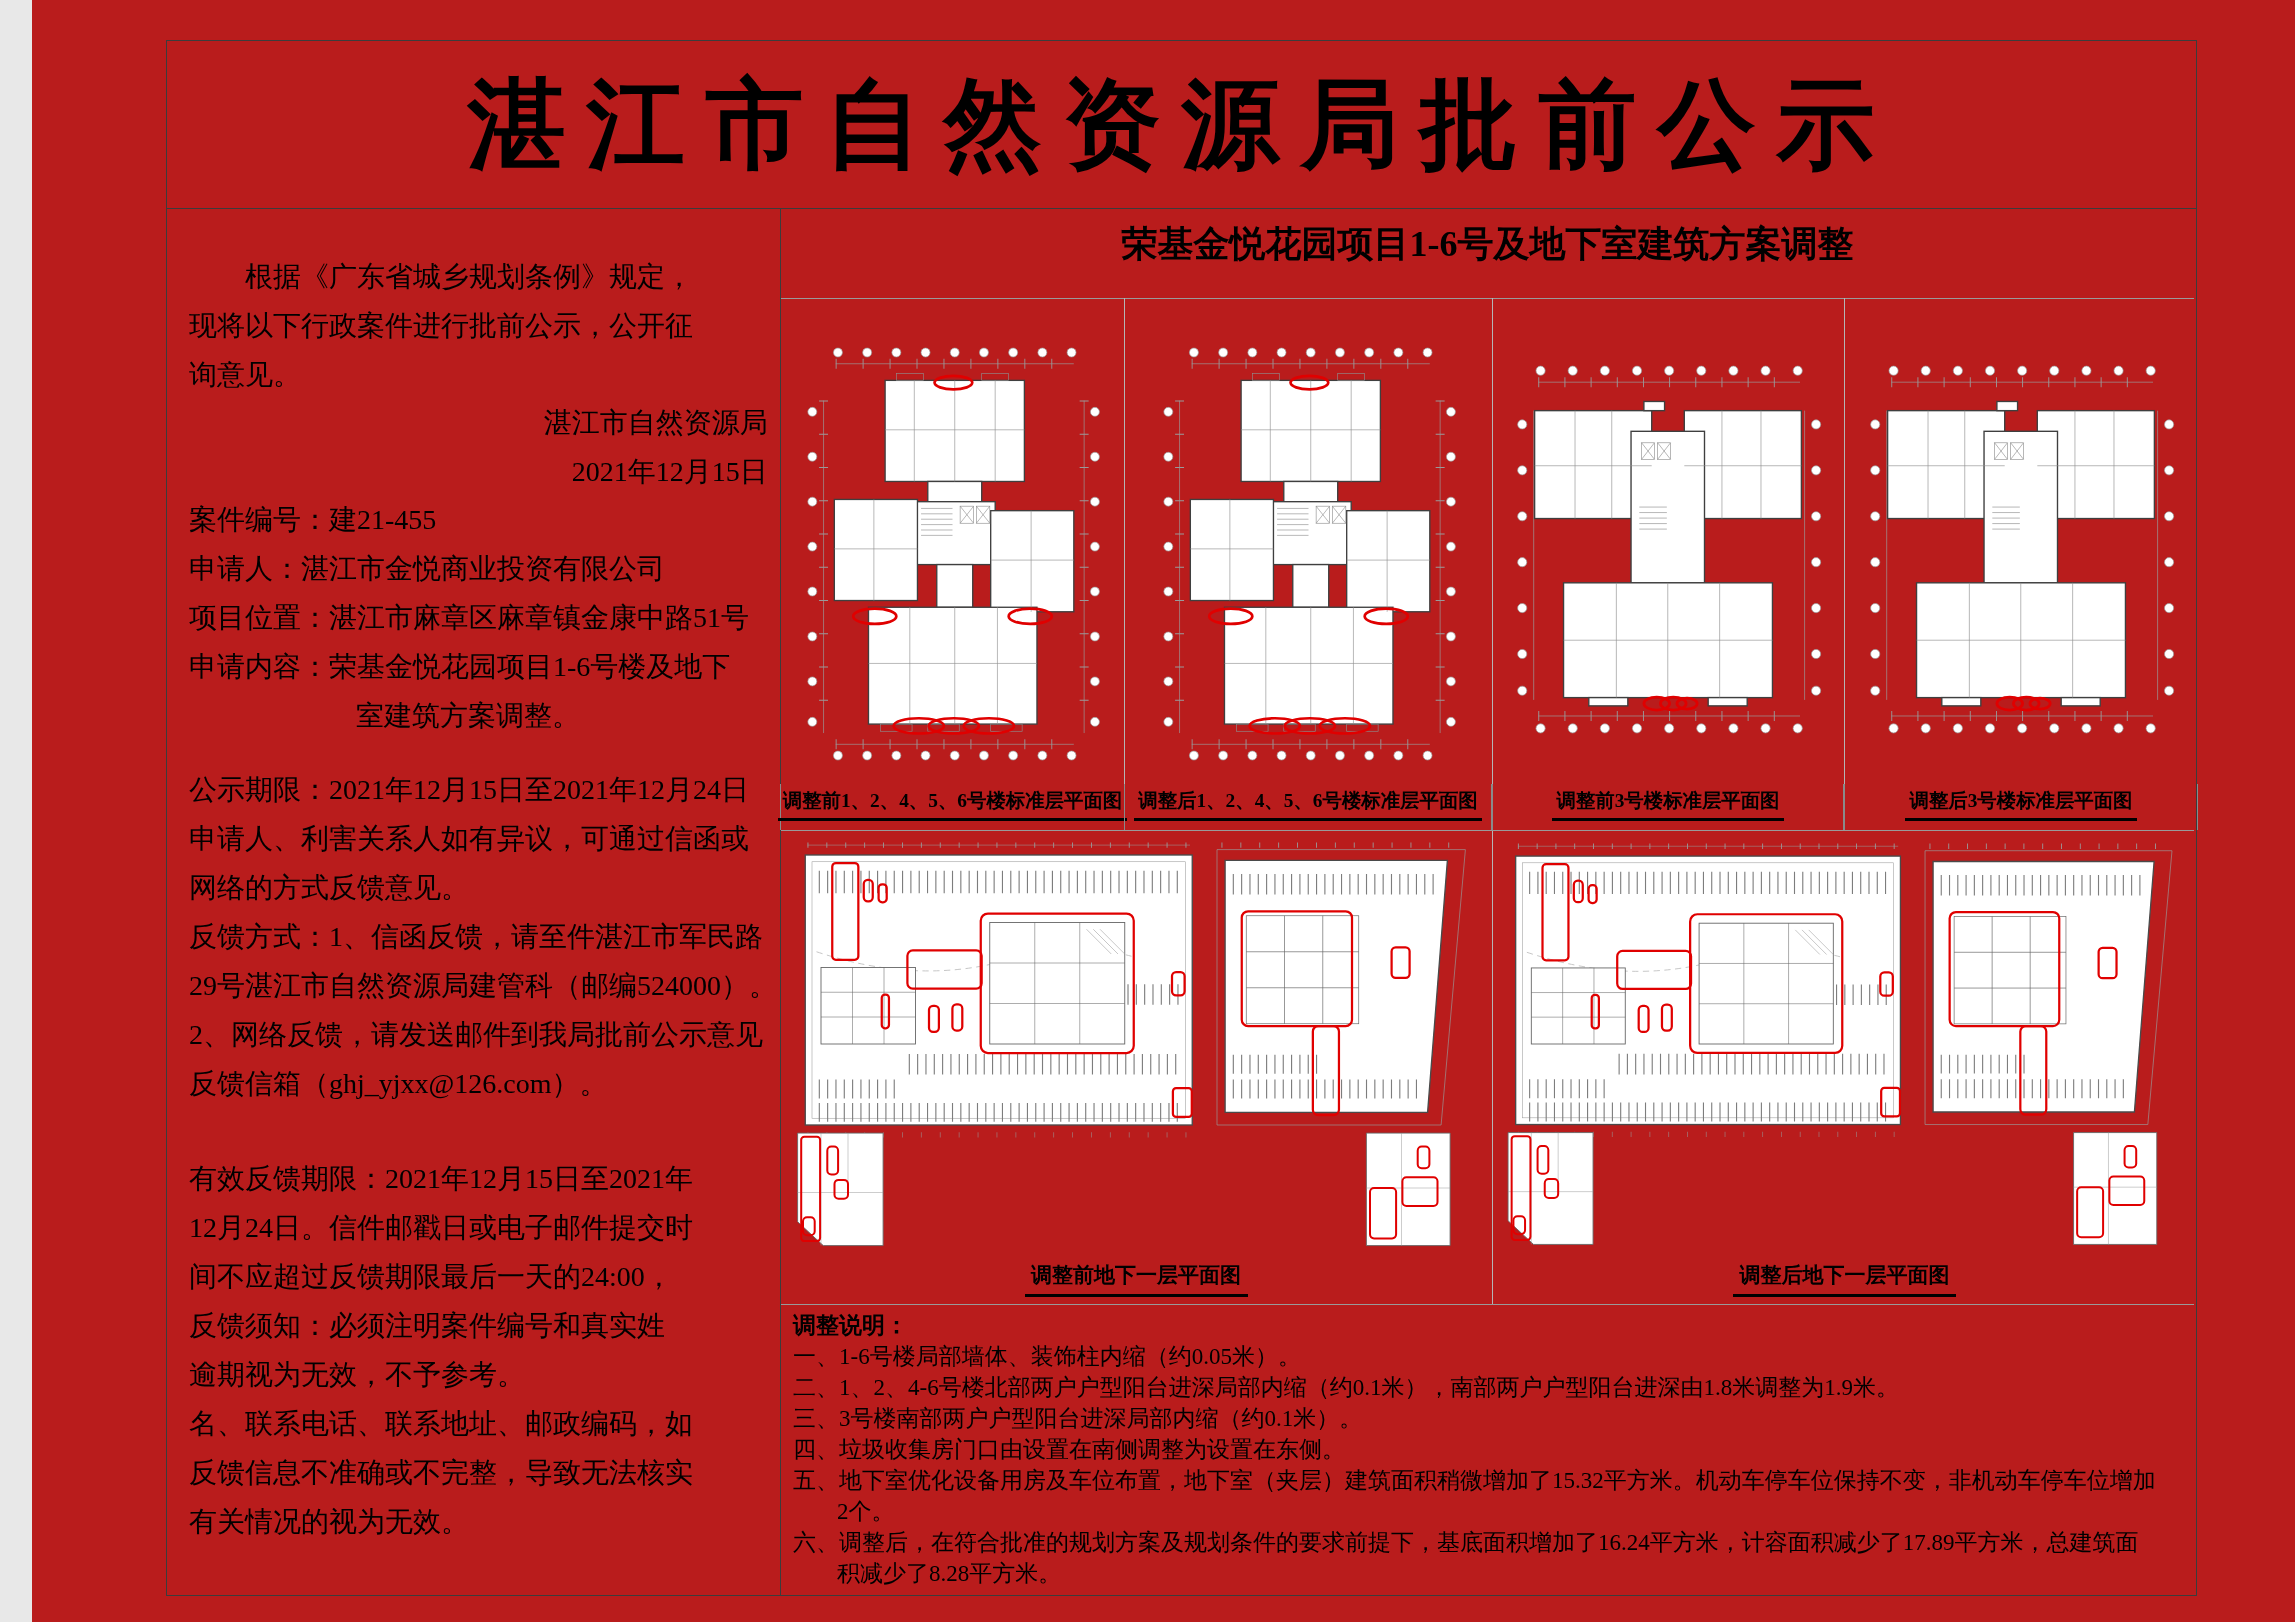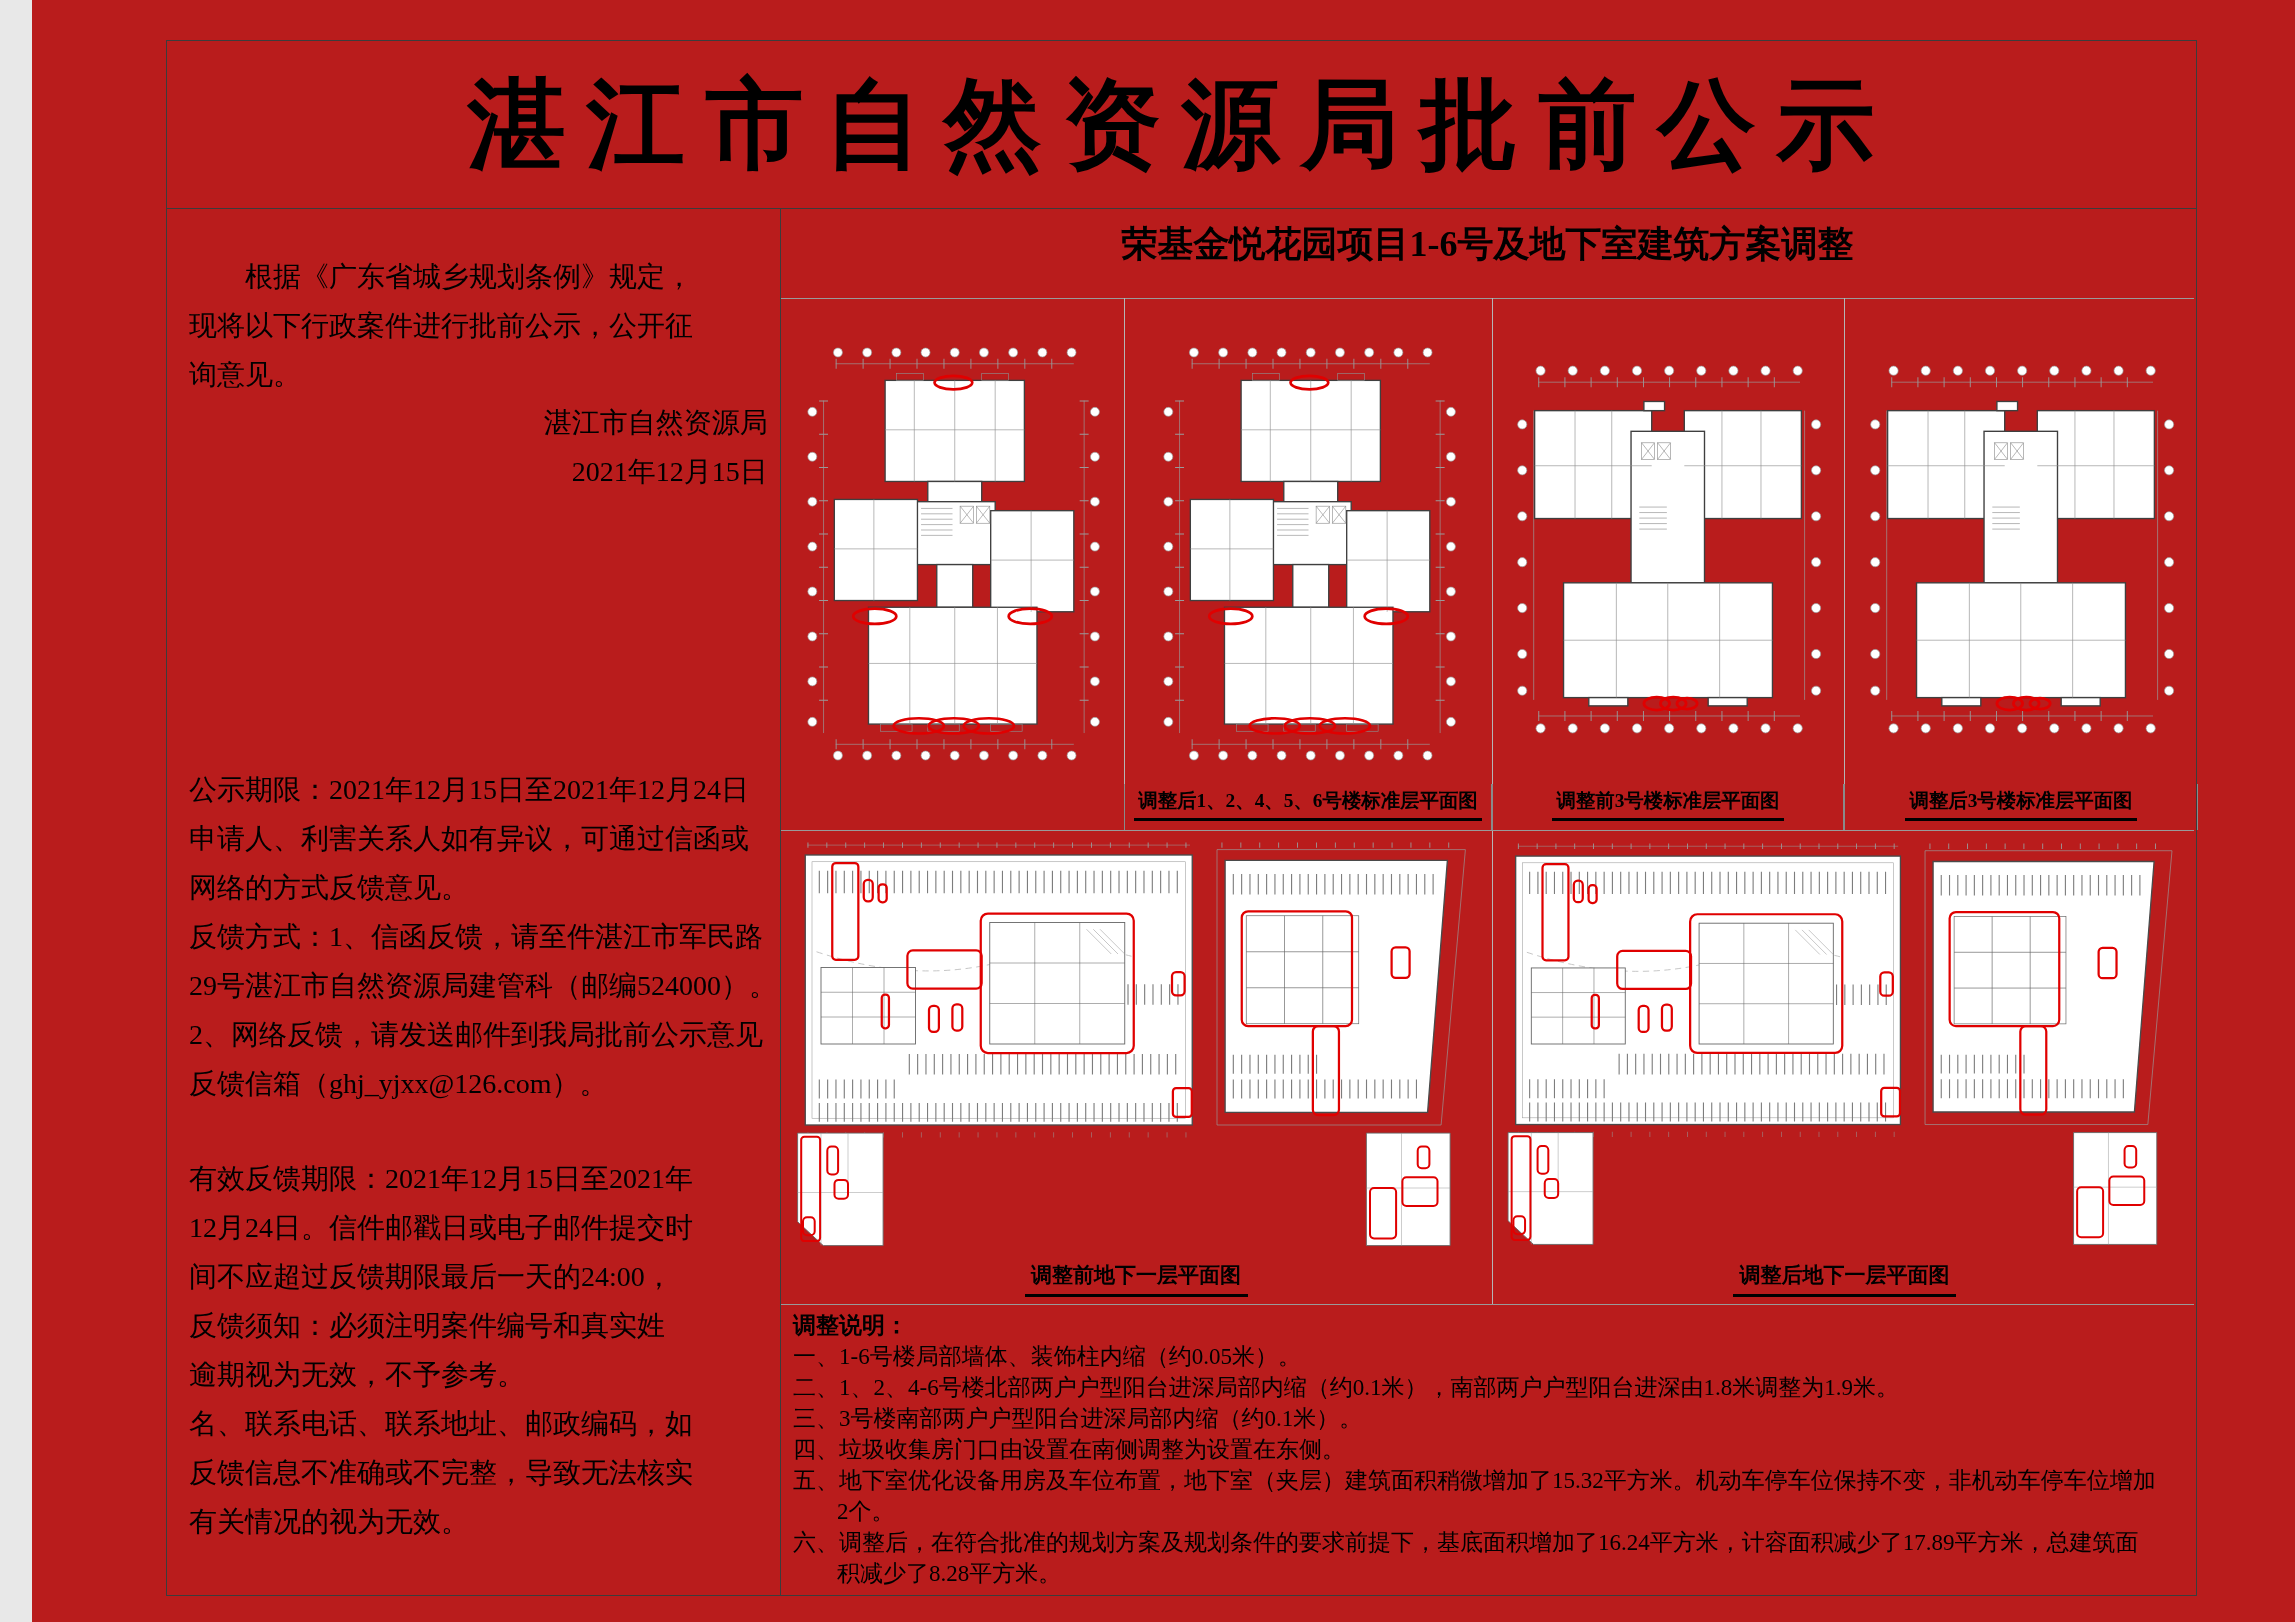--- a/index.html
+++ b/index.html
@@ -280,20 +280,27 @@
 
   <div class="abs ltext" style="top:252px;">
     <div class="indent2">根据《广东省城乡规划条例》规定，</div>
     <div>现将以下行政案件进行批前公示，公开征</div>
     <div>询意见。</div>
   </div>
   <div class="abs ltext" style="top:398px;">
     <div class="alignr">湛江市自然资源局</div>
     <div class="alignr">2021年12月15日</div>
   </div>
+  <div class="abs ltext" style="top:495px;">
+    <div>案件编号：建21-455</div>
+    <div>申请人：湛江市金悦商业投资有限公司</div>
+    <div>项目位置：湛江市麻章区麻章镇金康中路51号</div>
+    <div>申请内容：荣基金悦花园项目1-6号楼及地下</div>
+    <div class="hang">室建筑方案调整。</div>
+  </div>
   <div class="abs ltext" style="top:765px;">
     <div>公示期限：2021年12月15日至2021年12月24日</div>
     <div>申请人、利害关系人如有异议，可通过信函或</div>
     <div>网络的方式反馈意见。</div>
     <div>反馈方式：1、信函反馈，请至件湛江市军民路</div>
     <div>29号湛江市自然资源局建管科（邮编524000）。</div>
     <div>2、网络反馈，请发送邮件到我局批前公示意见</div>
     <div>反馈信箱（ghj_yjxx@126.com）。</div>
   </div>
   <div class="abs ltext" style="top:1154px;">
@@ -328,20 +335,23 @@
     <svg width="324" height="427" viewBox="0 0 705 930">
         <use href="#planB"></use>
       </svg>
   </div>
   <div class="abs plan-cell" style="left:1812px;width:354px;">
     <svg width="324" height="427" viewBox="0 0 705 930">
         <use href="#planB"></use>
       </svg>
   </div>
 
+  <div class="abs cap-cell" style="left:748px;width:343px;">
+    <span>调整前1、2、4、5、6号楼标准层平面图</span>
+  </div>
   <div class="abs cap-cell" style="left:1092px;width:366px;justify-content:center;">
     <span>调整后1、2、4、5、6号楼标准层平面图</span>
   </div>
   <div class="abs cap-cell" style="left:1460px;width:350px;">
     <span>调整前3号楼标准层平面图</span>
   </div>
   <div class="abs cap-cell" style="left:1812px;width:352px;">
     <span>调整后3号楼标准层平面图</span>
   </div>
   <div class="abs hline-thin" style="left:749px;top:830px;width:1413px;"></div>

